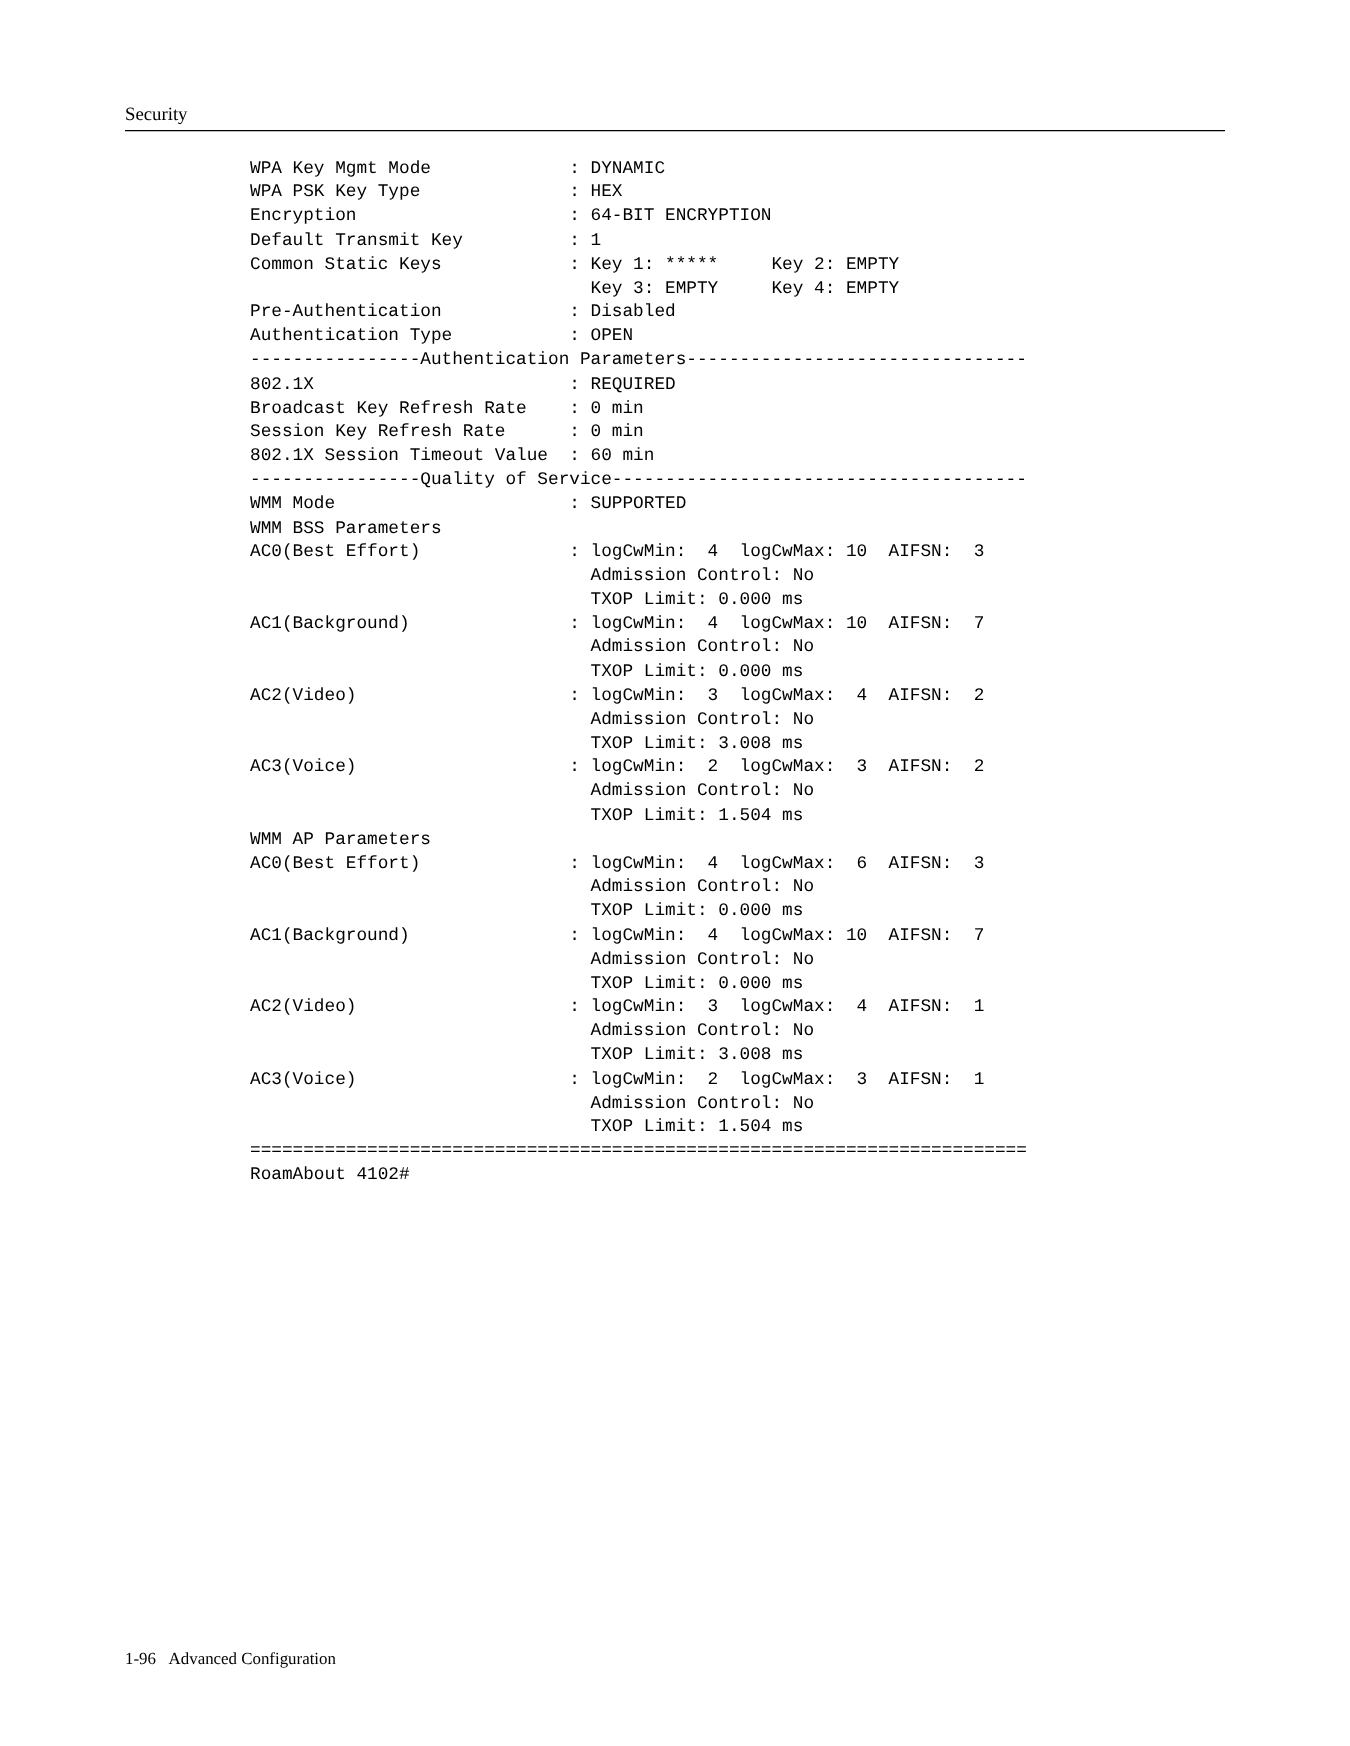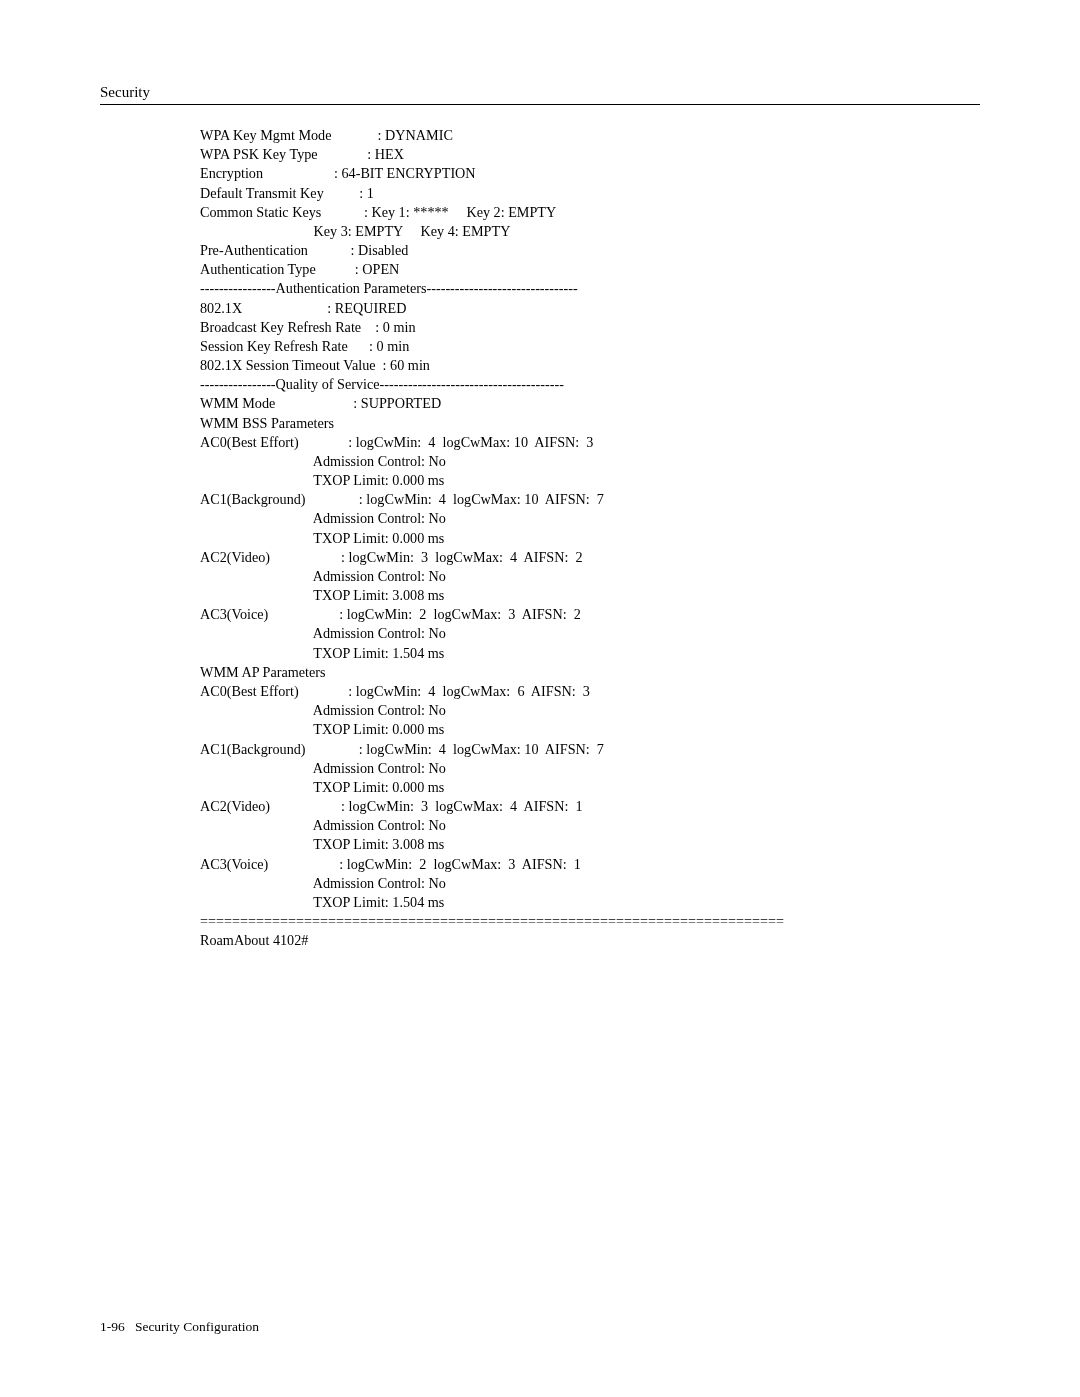--- a/index.html
+++ b/index.html
@@ -29,21 +29,21 @@
   .hr-line {
     border: none;
     border-top: 1px solid #000;
     margin: 0;
     position: absolute;
     top: 104px;
     left: 100px;
     right: 100px;
   }
   .console {
-    font-family: Liberation Serif, serif;
+    font-family: Liberation Mono, monospace;
     font-size: 14.2px;
     white-space: pre;
     line-height: 1.35;
     position: absolute;
     top: 126px;
     left: 200px;
   }
   .footer {
     position: absolute;
     bottom: 62px;
@@ -94,15 +94,15 @@
                                 TXOP Limit: 0.000 ms
 AC2(Video)                    : logCwMin:  3  logCwMax:  4  AIFSN:  1
                                 Admission Control: No
                                 TXOP Limit: 3.008 ms
 AC3(Voice)                    : logCwMin:  2  logCwMax:  3  AIFSN:  1
                                 Admission Control: No
                                 TXOP Limit: 1.504 ms
 =========================================================================
 RoamAbout 4102#</div>
   <div class="footer">
-    <span>1-96</span>&nbsp;&nbsp;&nbsp;<span>Security Configuration</span>
+    <span>1-96</span>&nbsp;&nbsp;&nbsp;<span>Advanced Configuration</span>
   </div>
 </div>
 
 </body></html>

